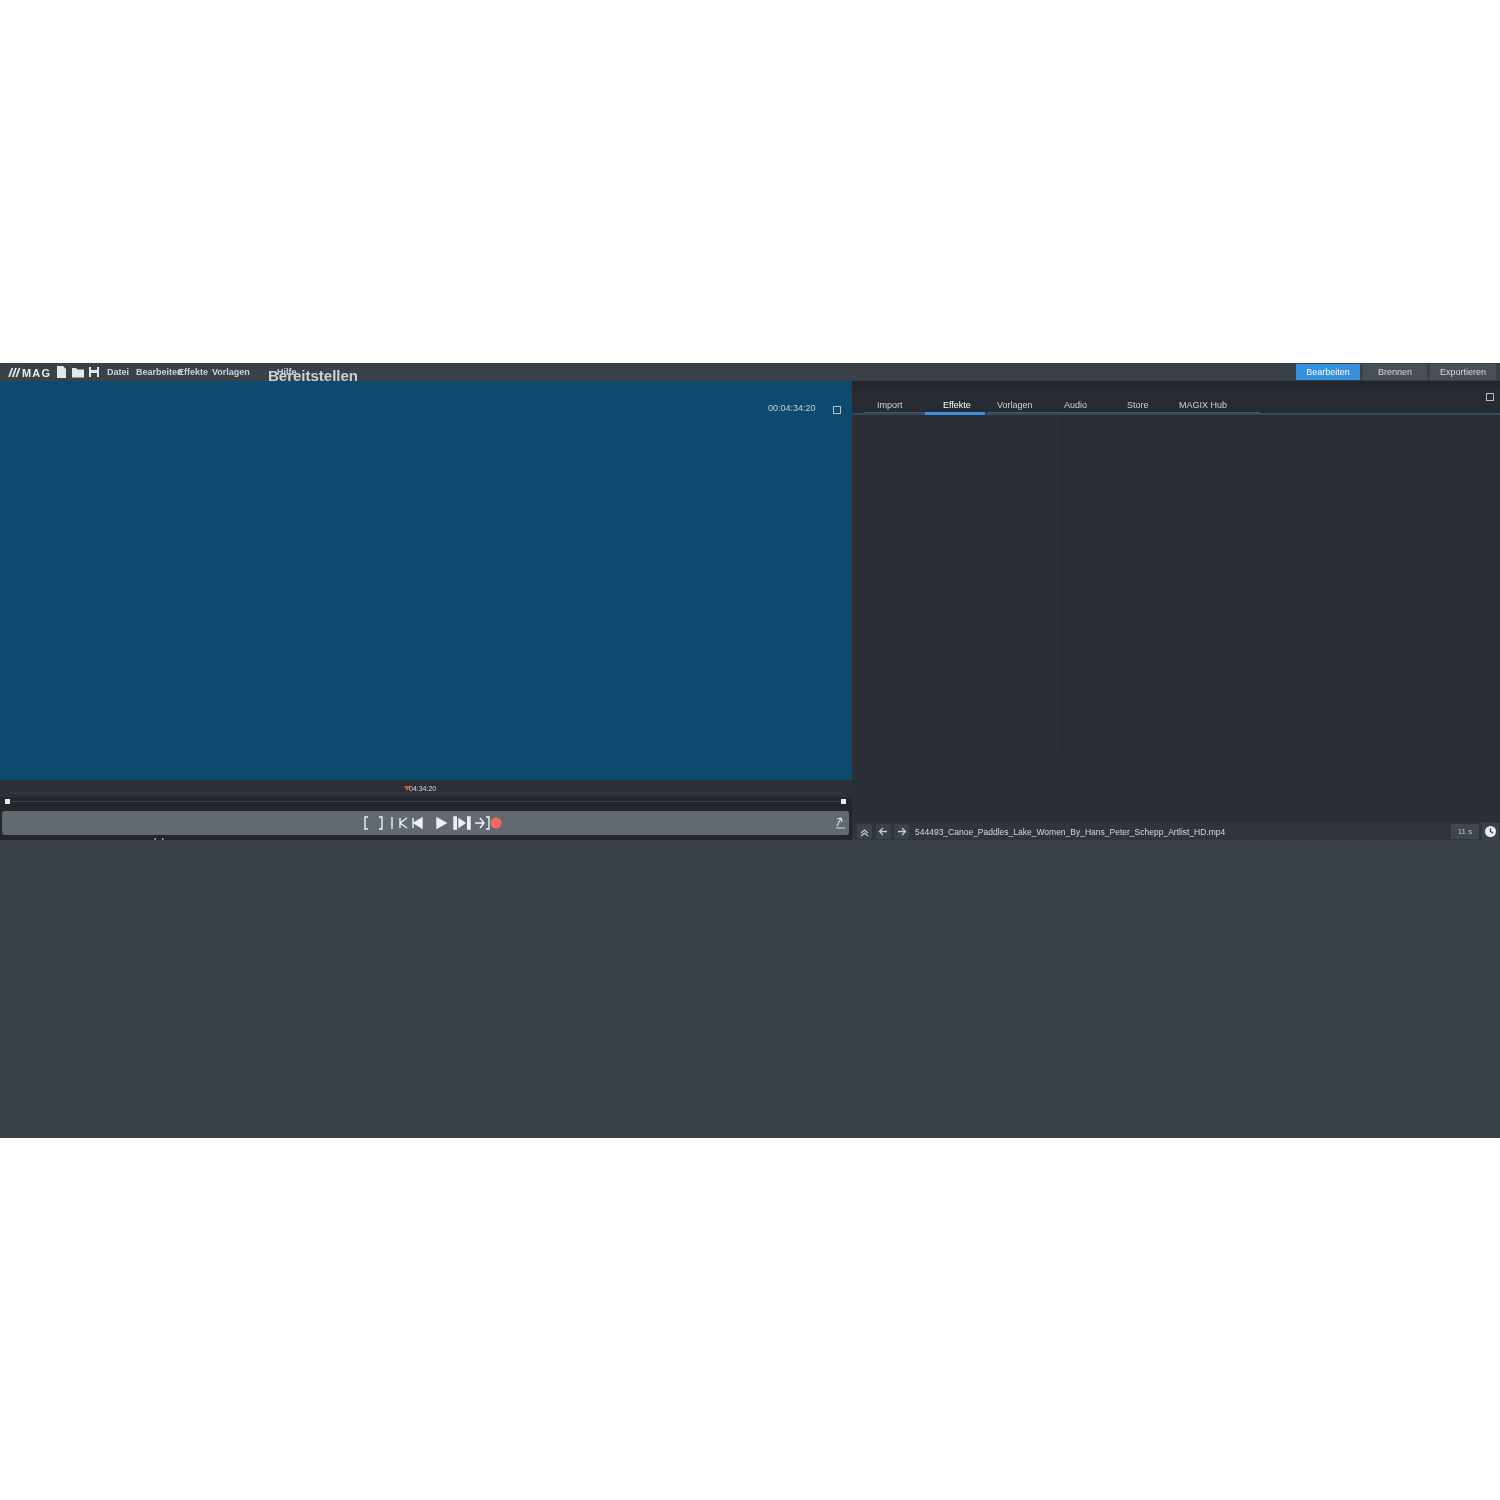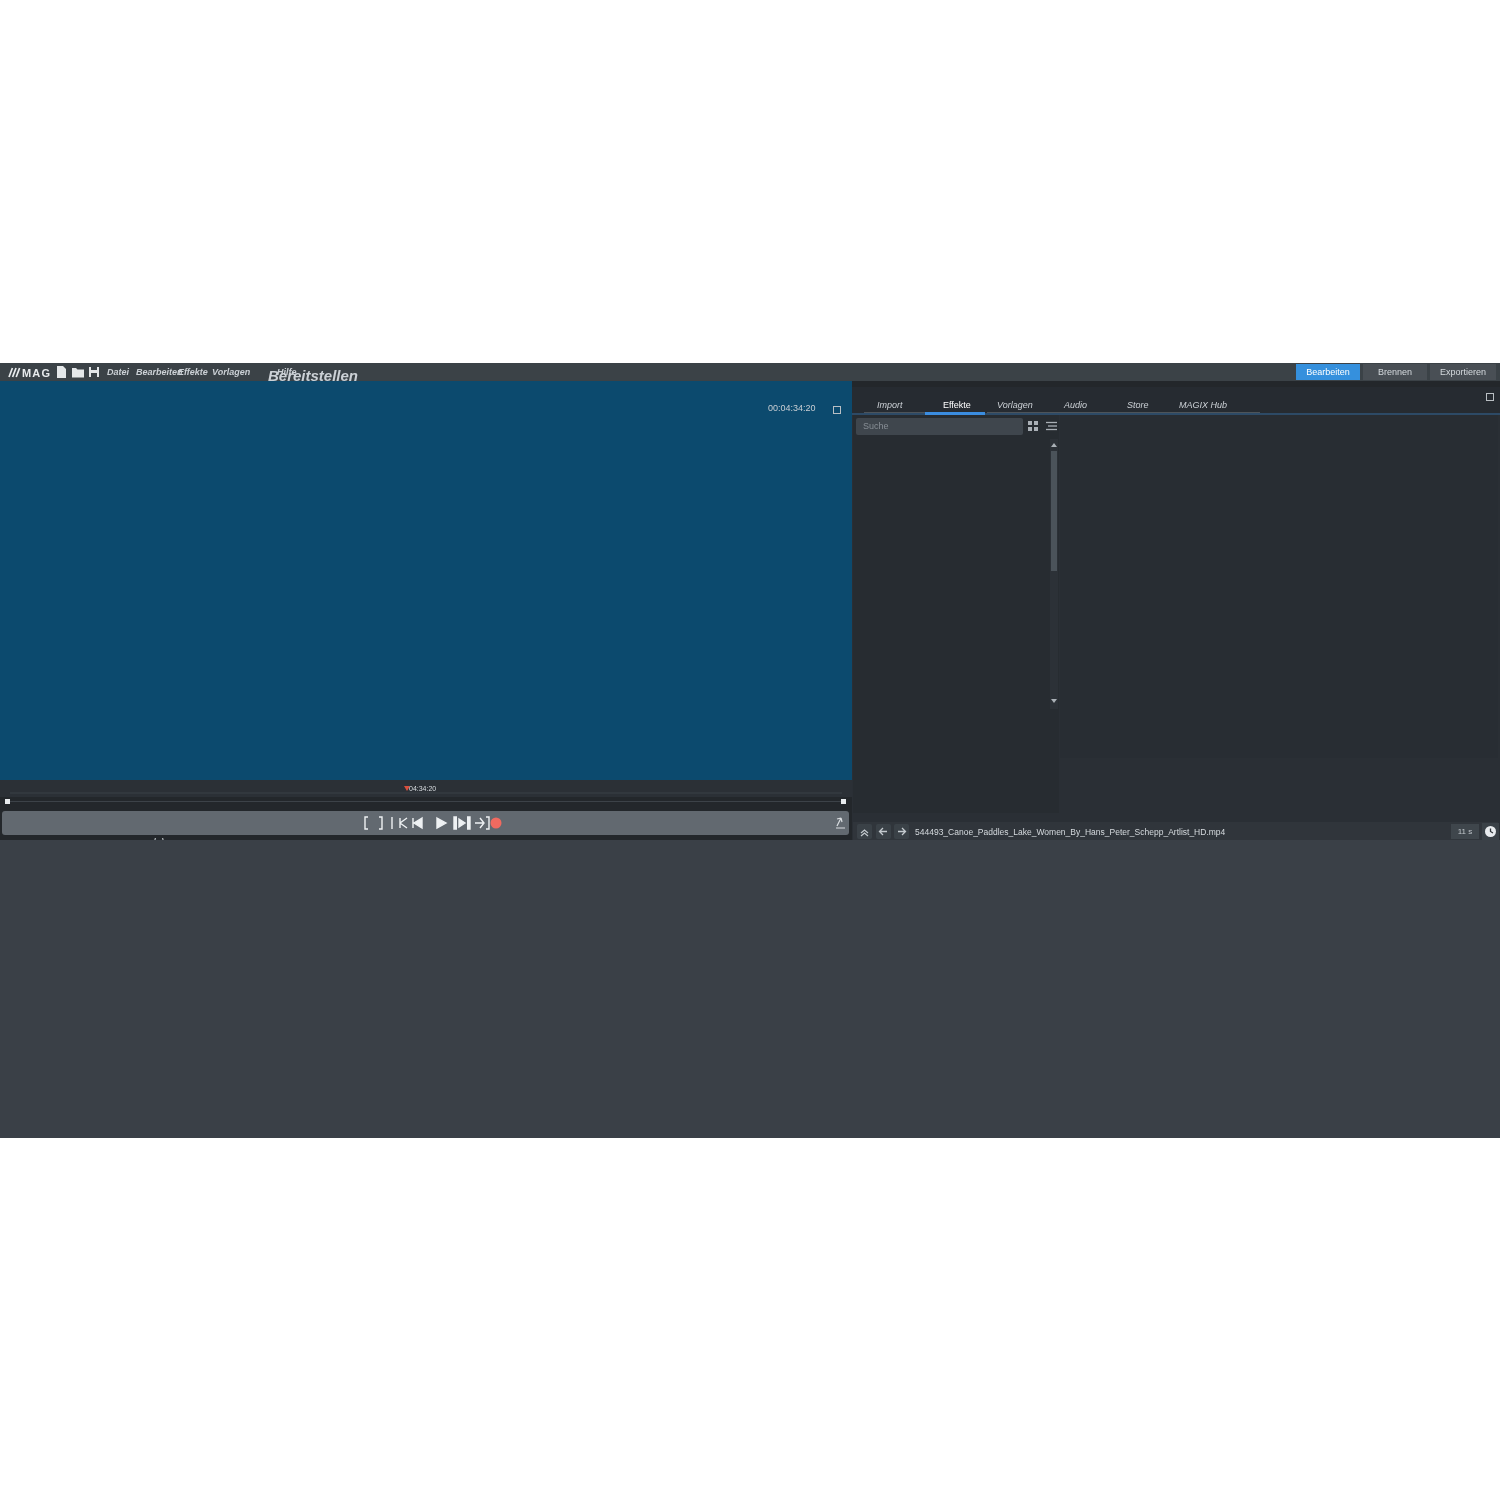--- a/index.html
+++ b/index.html
@@ -1,19 +1,19 @@
 <!DOCTYPE html>
 <html><head>
 <meta charset="utf-8">
 <style>
 html,body{margin:0;padding:0;background:#fff;width:1500px;height:1500px;overflow:hidden;}
 *{box-sizing:border-box;font-family:"Liberation Sans",sans-serif;}
 #app{position:absolute;left:0;top:363px;width:1500px;height:775px;background:#23272b;overflow:hidden;}
 .ab{position:absolute;}
-.txt{color:#ccd1d6;font-style:italic;}
+.txt{color:#ccd1d6;}
 </style>
 </head>
 <body>
 <div id="app">
 
 <div class="ab" style="left:0;top:0;width:1500px;height:18px;background:#3b4247;">
   <svg class="ab" style="left:8px;top:3px;" width="44" height="13" viewBox="0 0 44 13">
     <g stroke="#e8ebed" stroke-width="1.7">
           <line x1="1" y1="11" x2="4.4" y2="2"></line>
           <line x1="4.6" y1="11" x2="8" y2="2"></line>
@@ -118,47 +118,20 @@
   <div class="ab txt" style="left:327px;top:13px;font-size:9px;text-align:center;">MAGIX Hub</div>
   <div class="ab" style="left:12px;top:25px;width:100px;height:1px;background:#4d545a;"></div>
   <div class="ab" style="left:135px;top:25px;width:100px;height:1px;background:#4d545a;"></div>
   <div class="ab" style="left:200px;top:25px;width:80px;height:1px;background:#4d545a;"></div>
   <div class="ab" style="left:263px;top:25px;width:75px;height:1px;background:#4d545a;"></div>
   <div class="ab" style="left:318px;top:25px;width:90px;height:1px;background:#4d545a;"></div>
   <div class="ab" style="left:0;top:26px;width:648px;height:2px;background:#2d4a66;"></div>
   <div class="ab" style="left:73px;top:25px;width:60px;height:3px;background:#3b8de0;"></div>
   <div class="ab" style="left:634px;top:6px;width:8px;height:8px;border:1px solid #b9bfc4;"></div>
 
-  <div class="ab" style="left:1px;top:28px;width:206px;height:398px;background:#272c31;">
-    <div class="ab" style="left:3px;top:3px;width:167px;height:17px;background:#3f464d;border-radius:2px;color:#878e95;font-size:9px;line-height:17px;padding-left:7px;">Suche</div>
-    <svg class="ab" style="left:174px;top:5px;" width="32" height="13" viewBox="0 0 32 13">
-      <g fill="#aab0b6">
-            <rect x="1" y="1" width="4" height="4"></rect>
-            <rect x="7" y="1" width="4" height="4"></rect>
-            <rect x="1" y="7" width="4" height="4"></rect>
-            <rect x="7" y="7" width="4" height="4"></rect>
-          </g>
-      <g stroke="#aab0b6" stroke-width="1.3">
-            <line x1="19" y1="2.5" x2="30" y2="2.5"></line>
-            <line x1="21" y1="6" x2="30" y2="6"></line>
-            <line x1="19" y1="9.5" x2="30" y2="9.5"></line>
-          </g>
-    </svg>
-    <div id="fxgrid"></div>
-
-    <div class="ab" style="left:197px;top:24px;width:8px;height:270px;background:#2c3137;">
-      <svg width="8" height="8" style="position:absolute;top:2px;">
-            <path d="M1,6 l3,-4 l3,4 z" fill="#aab0b6"></path>
-          </svg>
-      <div class="ab" style="left:1px;top:12px;width:6px;height:120px;background:#4b535a;"></div>
-      <svg width="8" height="8" style="position:absolute;top:258px;">
-            <path d="M1,2 l3,4 l3,-4 z" fill="#aab0b6"></path>
-          </svg>
-    </div>
-  </div>
 
   <div id="fxtoolbar" class="ab" style="left:0px;top:352px;width:206px;height:22px;"></div>
 
   <div id="kfpanel" class="ab" style="left:0px;top:371px;width:648px;height:64px;"></div>
 
   <div class="ab" style="left:1px;top:435px;width:645px;height:20px;background:#30353b;">
     <div class="ab" style="left:4px;top:2px;width:15px;height:15px;background:#3a4147;border-radius:2px;"><svg width="15" height="15">
             <path d="M4,9 l3.5,-3 l3.5,3 m-7,3 l3.5,-3 l3.5,3" stroke="#c3c9ce" stroke-width="1.2" fill="none"></path>
           </svg></div>
     <div class="ab" style="left:23px;top:2px;width:15px;height:15px;background:#3a4147;border-radius:2px;"><svg width="15" height="15">

